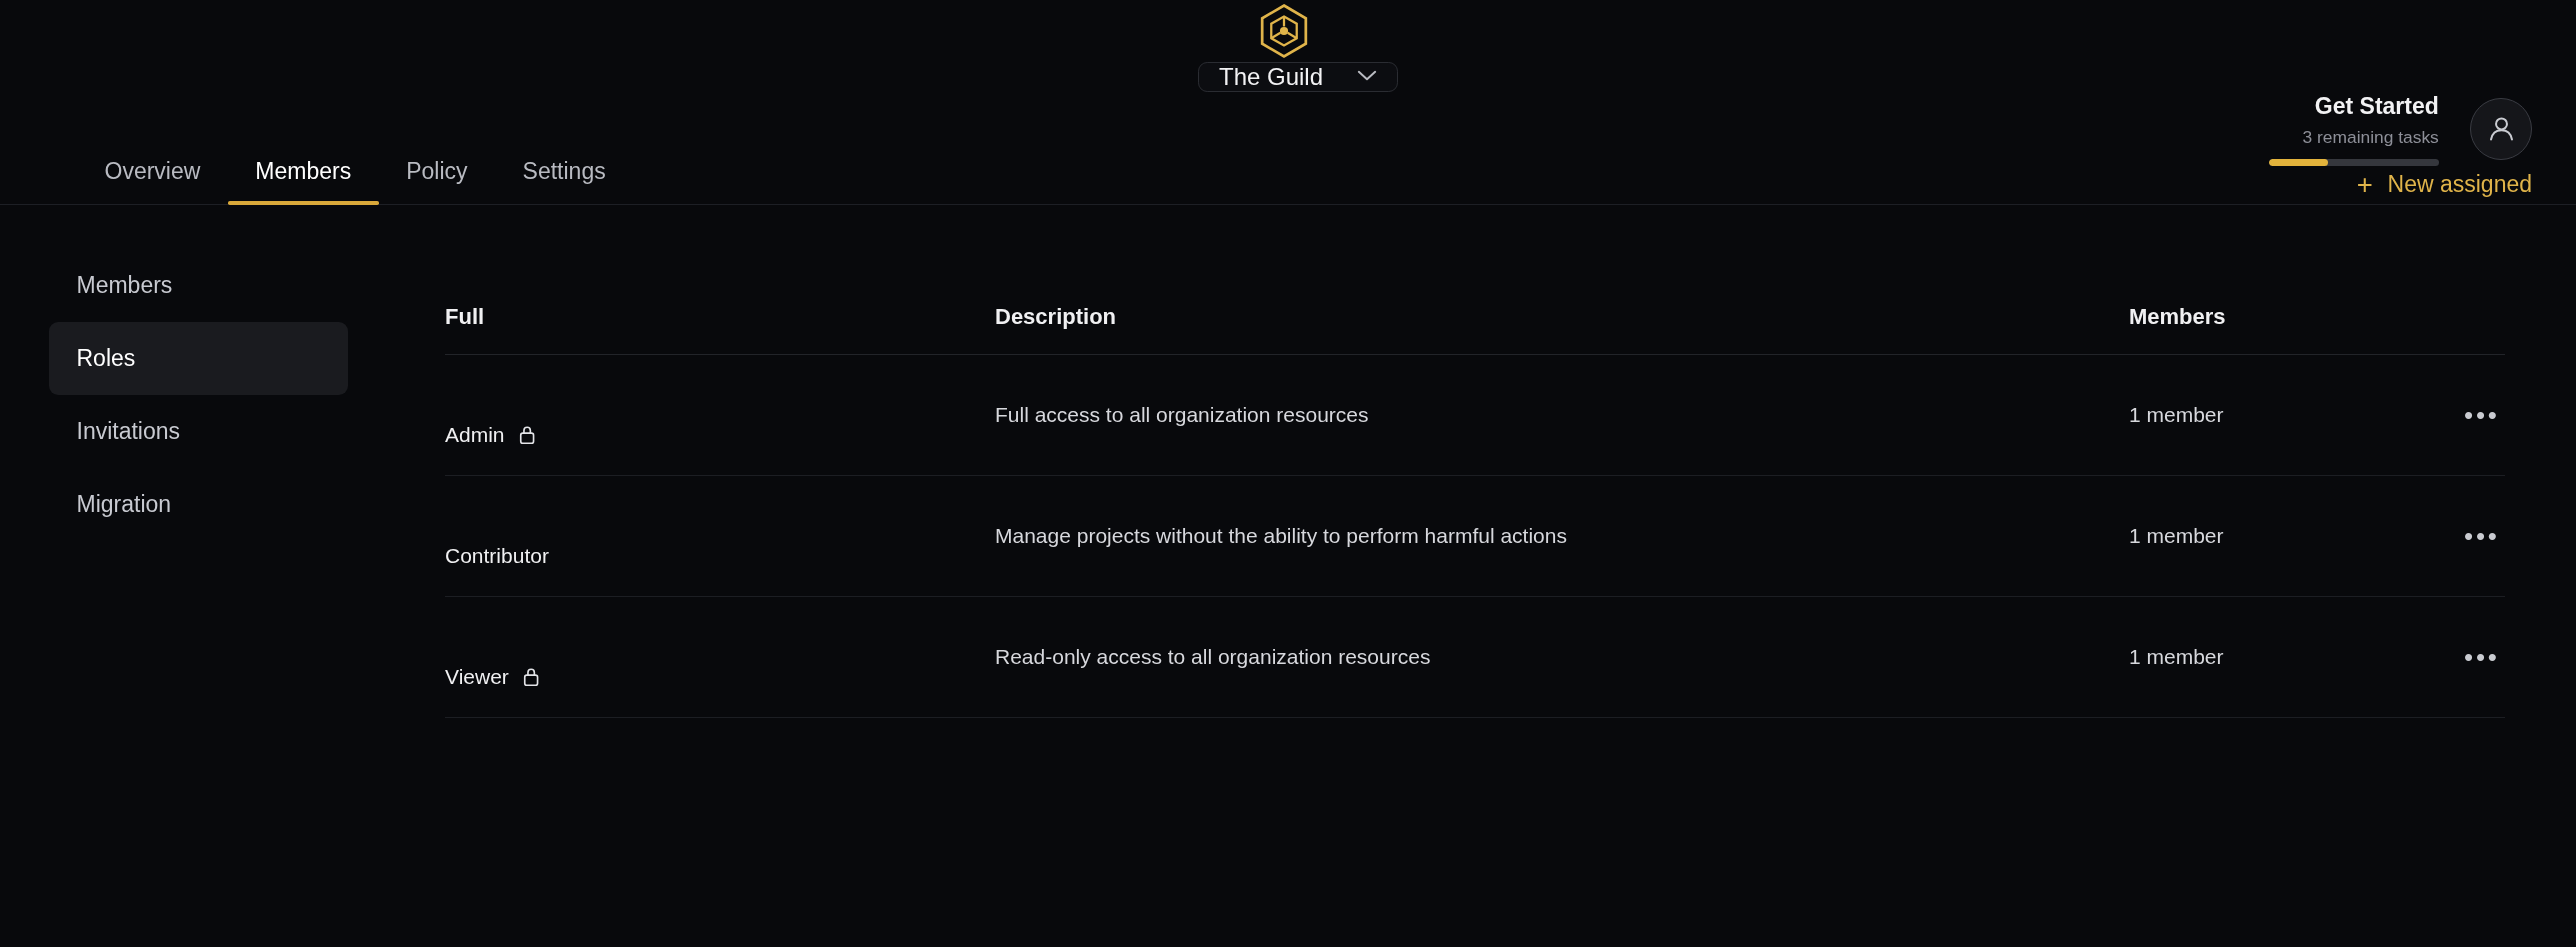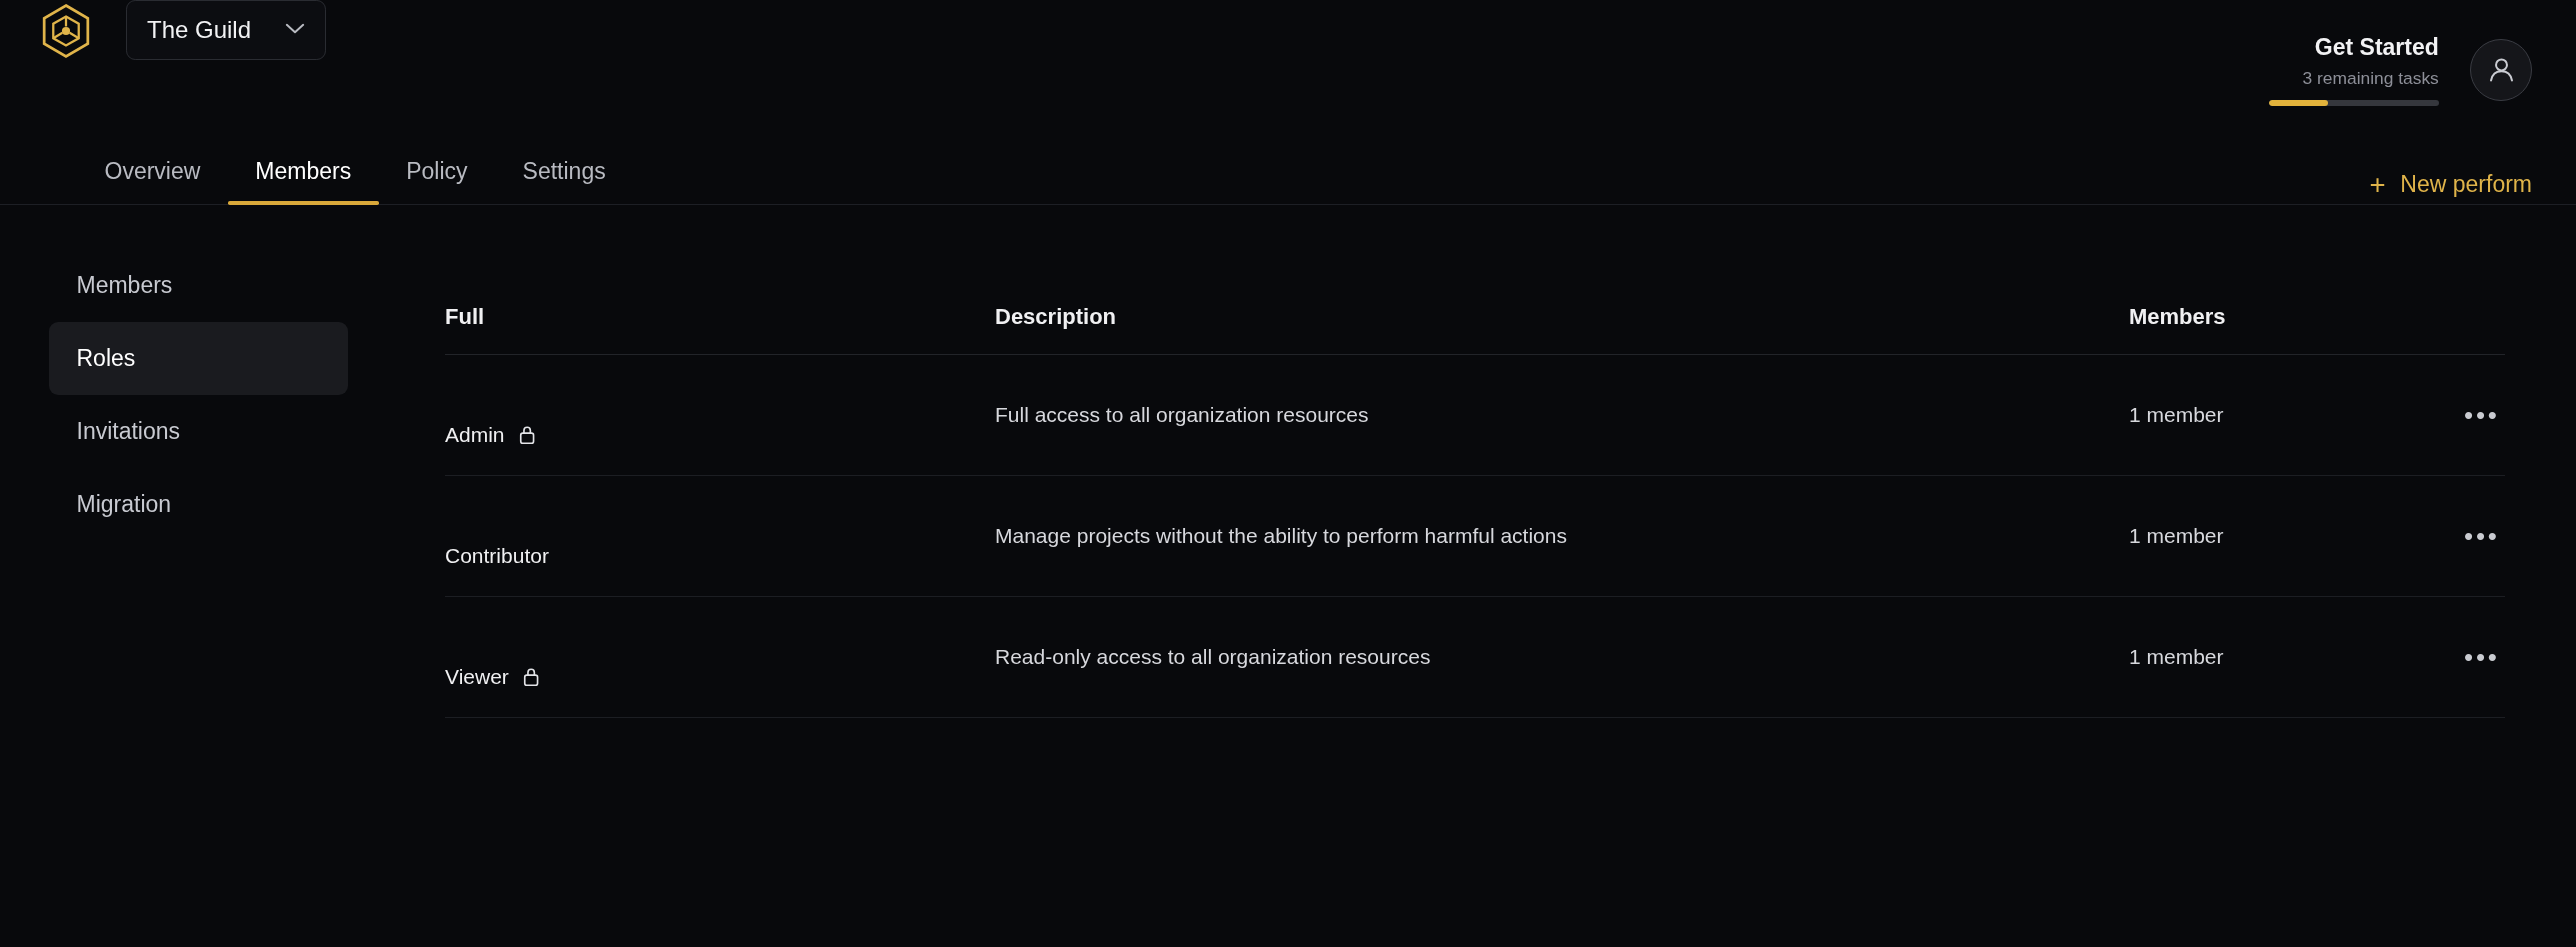--- a/index.html
+++ b/index.html
@@ -9,22 +9,24 @@
     background: #08090c;
     font-family: "Liberation Sans", sans-serif;
     color: #e8e8ea;
     overflow: hidden;
   }
 
   
   .topbar {
     height: 139px;
     display: flex;
+    align-items: center;
     padding: 0 44px 0 35px;
     position: relative;
+    flex-direction: column;
   }
   .logo {
     width: 62px;
     height: 62px;
     flex: 0 0 62px;
     display: flex;
     align-items: center;
     justify-content: center;
   }
   .org-switcher {
@@ -305,21 +307,21 @@
     <div class="tab">
       <span>Policy</span>
     </div>
     <div class="tab">
       <span>Settings</span>
     </div>
   </div>
 
   <div class="new-project">
     <span class="plus-icon">+</span>
-    <span>New perform</span>
+    <span>New assigned</span>
   </div>
 </div>
 
 <div class="body">
 
   <div class="sidebar">
     <div class="side-item">
       <span>Members</span>
     </div>
     <div class="side-item active">

